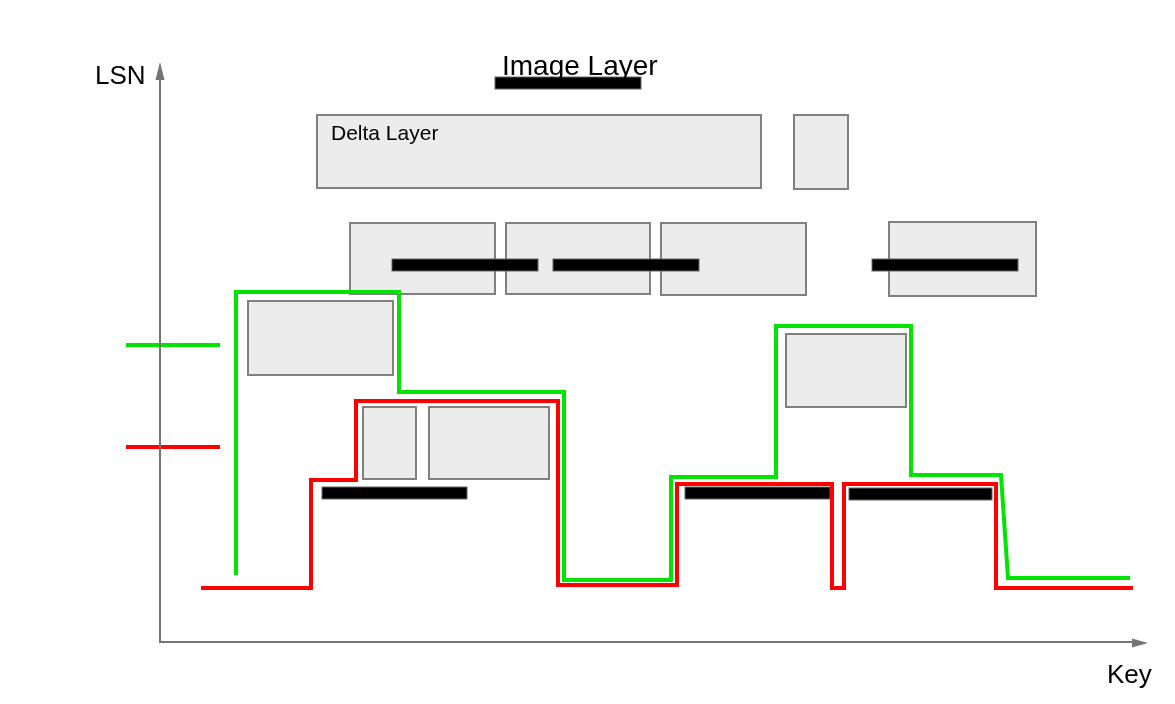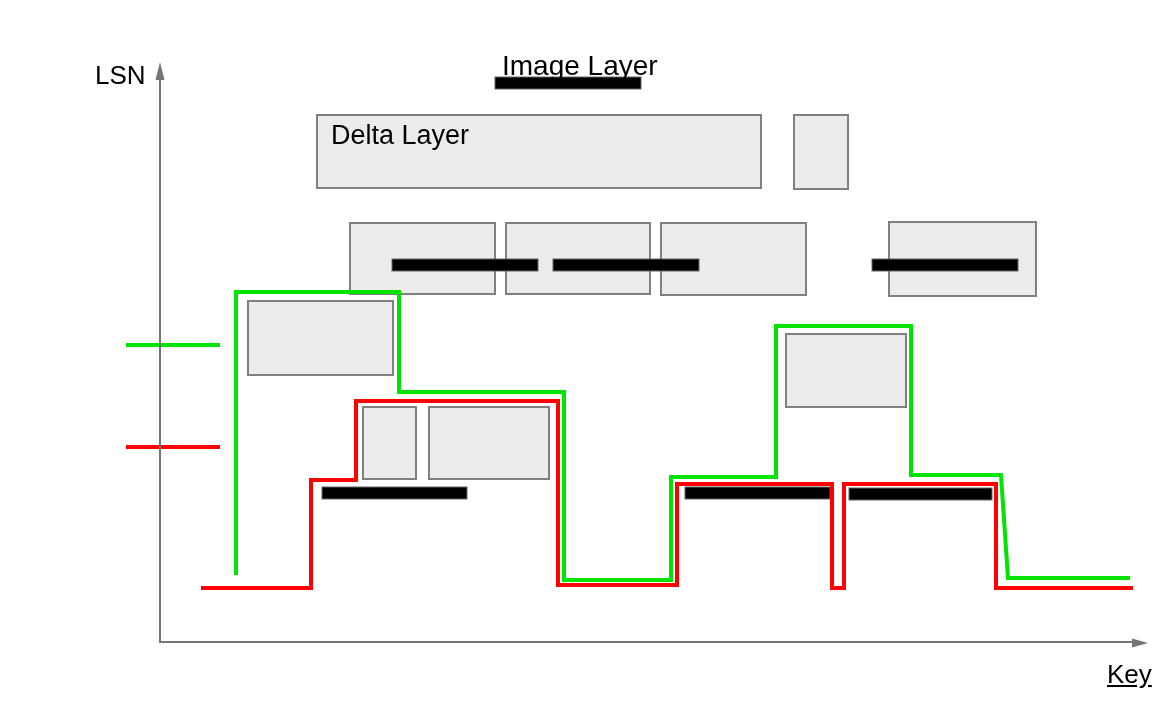--- a/index.html
+++ b/index.html
@@ -7,23 +7,23 @@
     position:relative;
     width:1175px;height:704px;
     background:#ffffff;
     font-family:"Liberation Sans", sans-serif;
     overflow:hidden;
     margin-left:48px;
   }
   .canvas svg{position:absolute;left:0;top:0;}
   .lbl{position:absolute;color:#000;white-space:nowrap;line-height:1.1;}
   .lbl-lsn{left:47px;top:61px;font-size:26px;}
-  .lbl-key{left:1059px;top:660px;font-size:26px;text-decoration:underline;}
+  .lbl-key{left:1059px;top:660px;font-size:26px;}
   .lbl-image-layer{left:454px;top:51px;font-size:28px;}
-  .lbl-delta-layer{left:283px;top:121px;font-size:27px;}
+  .lbl-delta-layer{left:283px;top:121px;font-size:21px;}
 </style>
 </head>
 <body>
 
 <div class="canvas">
   <svg width="1175" height="704" viewBox="0 0 1175 704">
       <rect x="269" y="115" width="444" height="73" fill="#ececec" stroke="#808080" stroke-width="2"></rect>
       <rect x="746" y="115" width="54" height="74" fill="#ececec" stroke="#808080" stroke-width="2"></rect>
       <rect x="302" y="223" width="145" height="71" fill="#ececec" stroke="#808080" stroke-width="2"></rect>
       <rect x="458" y="223" width="144" height="71" fill="#ececec" stroke="#808080" stroke-width="2"></rect>

